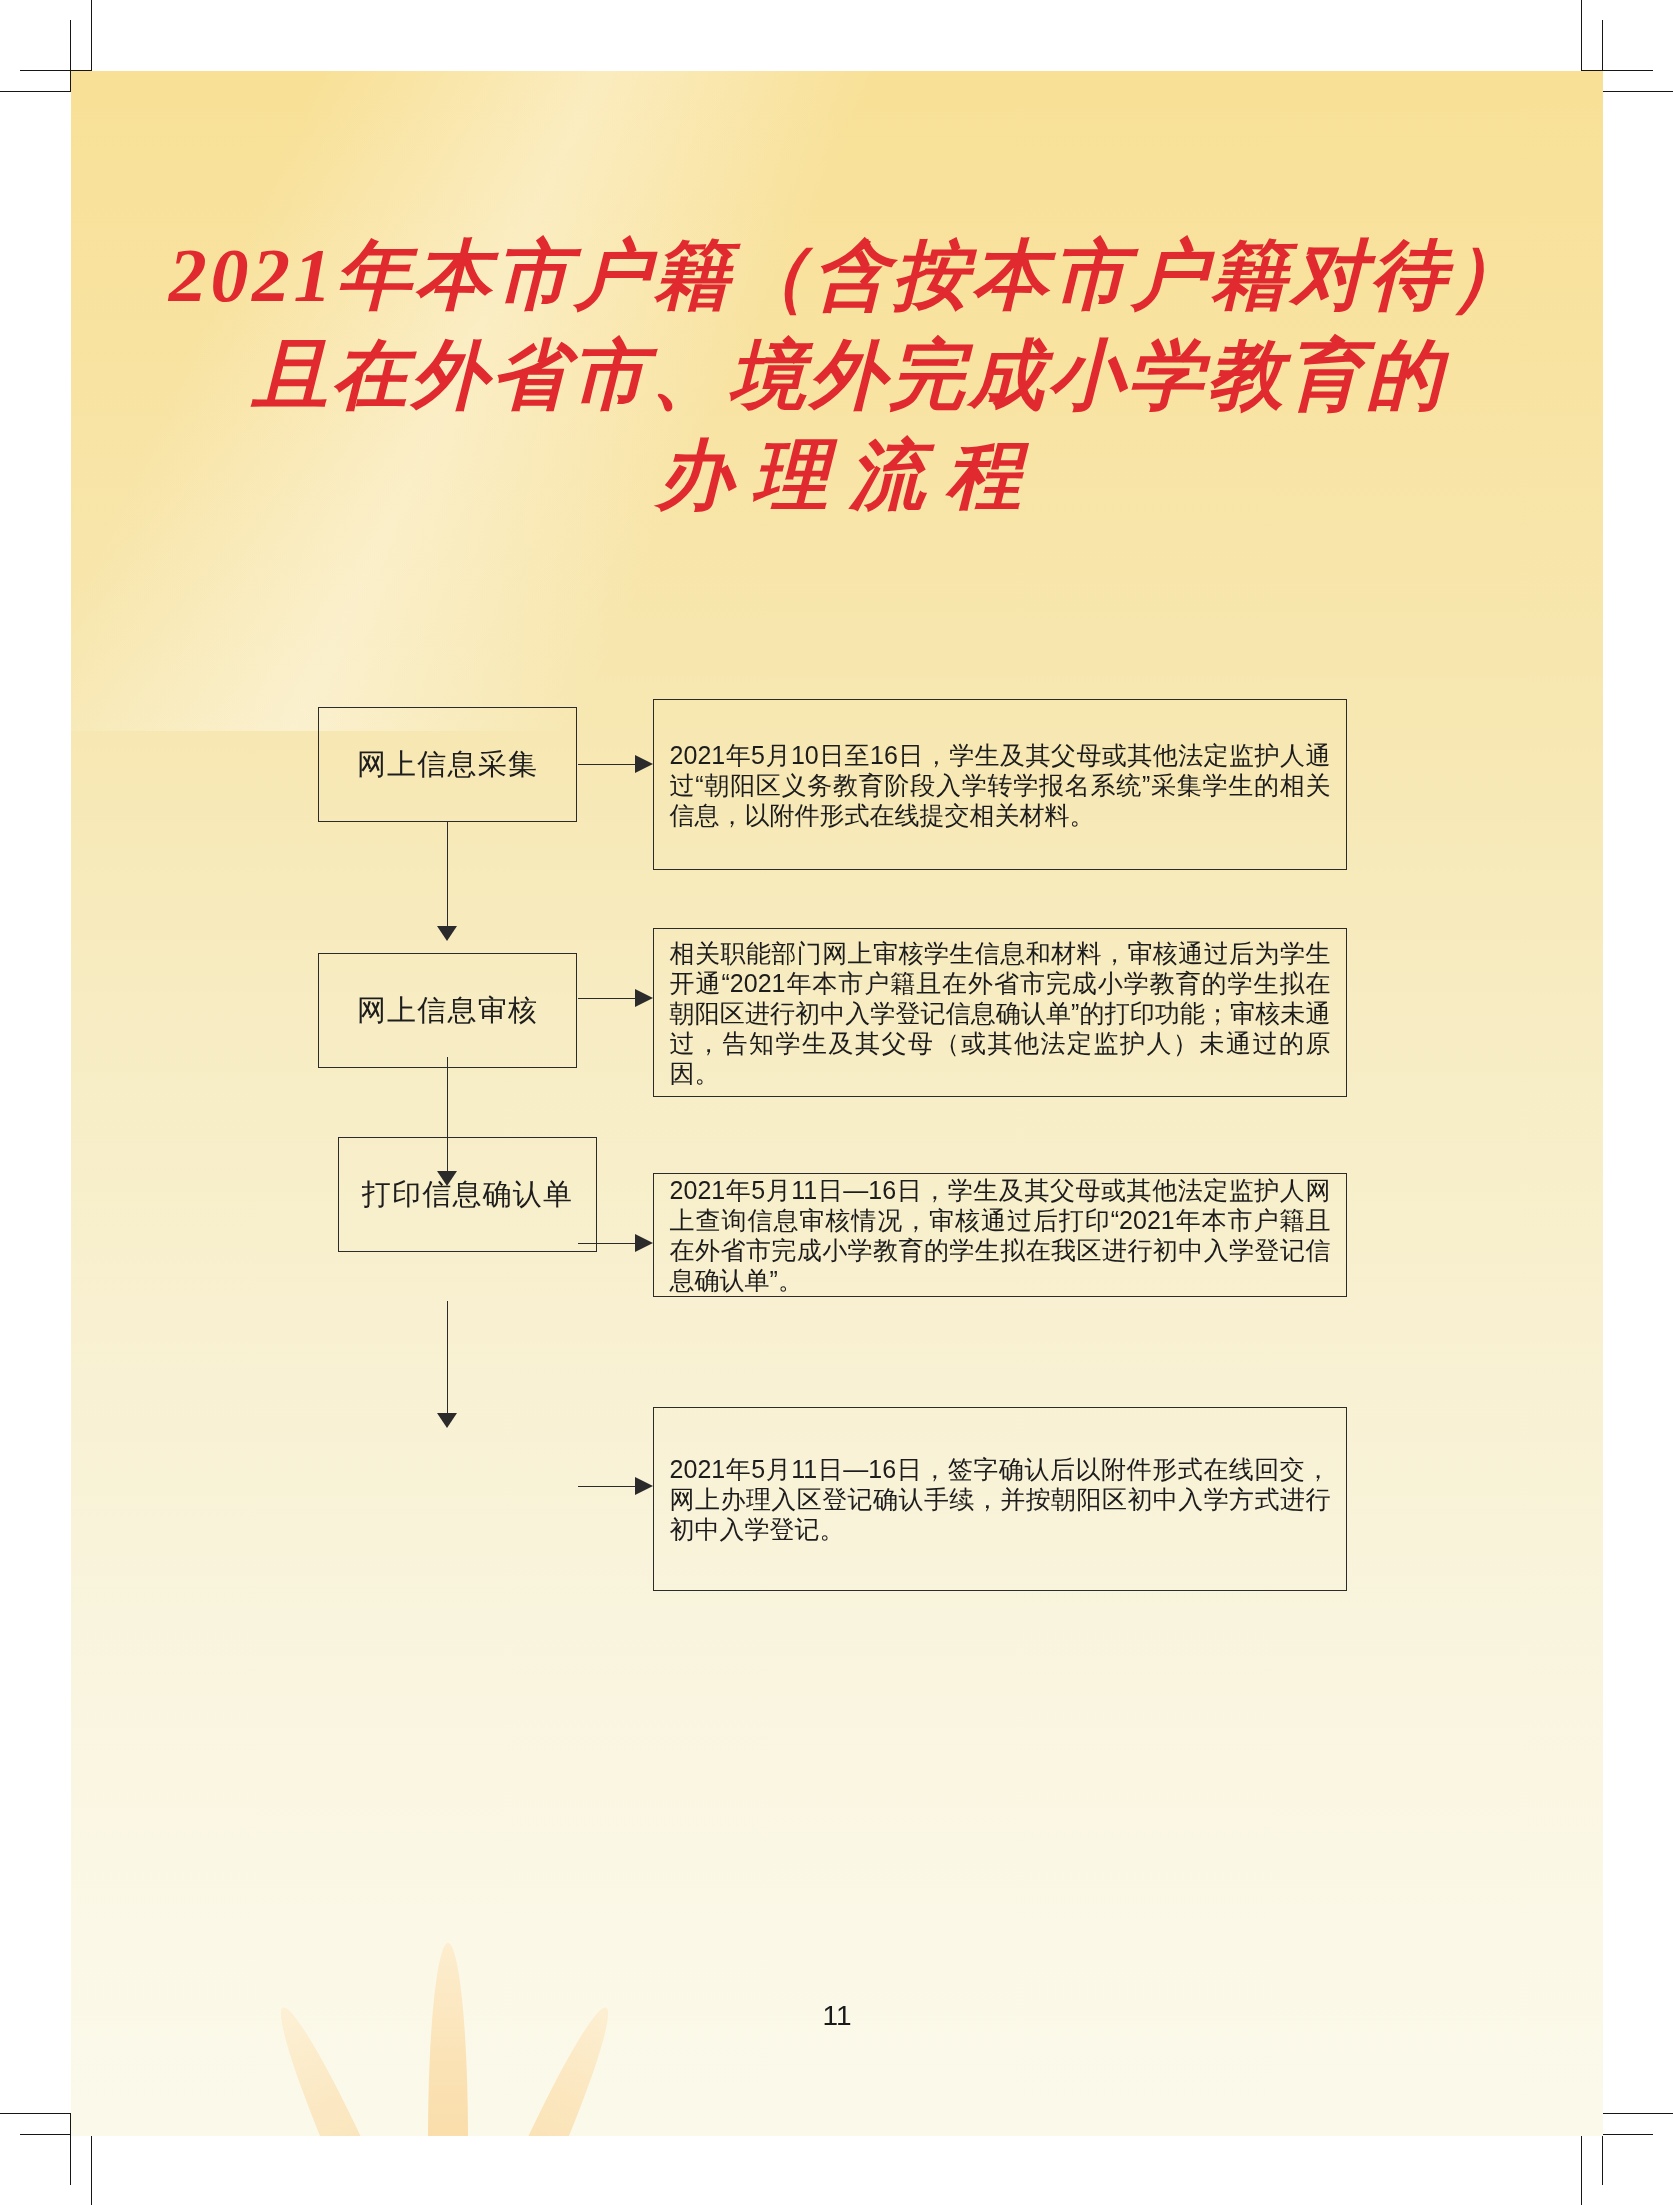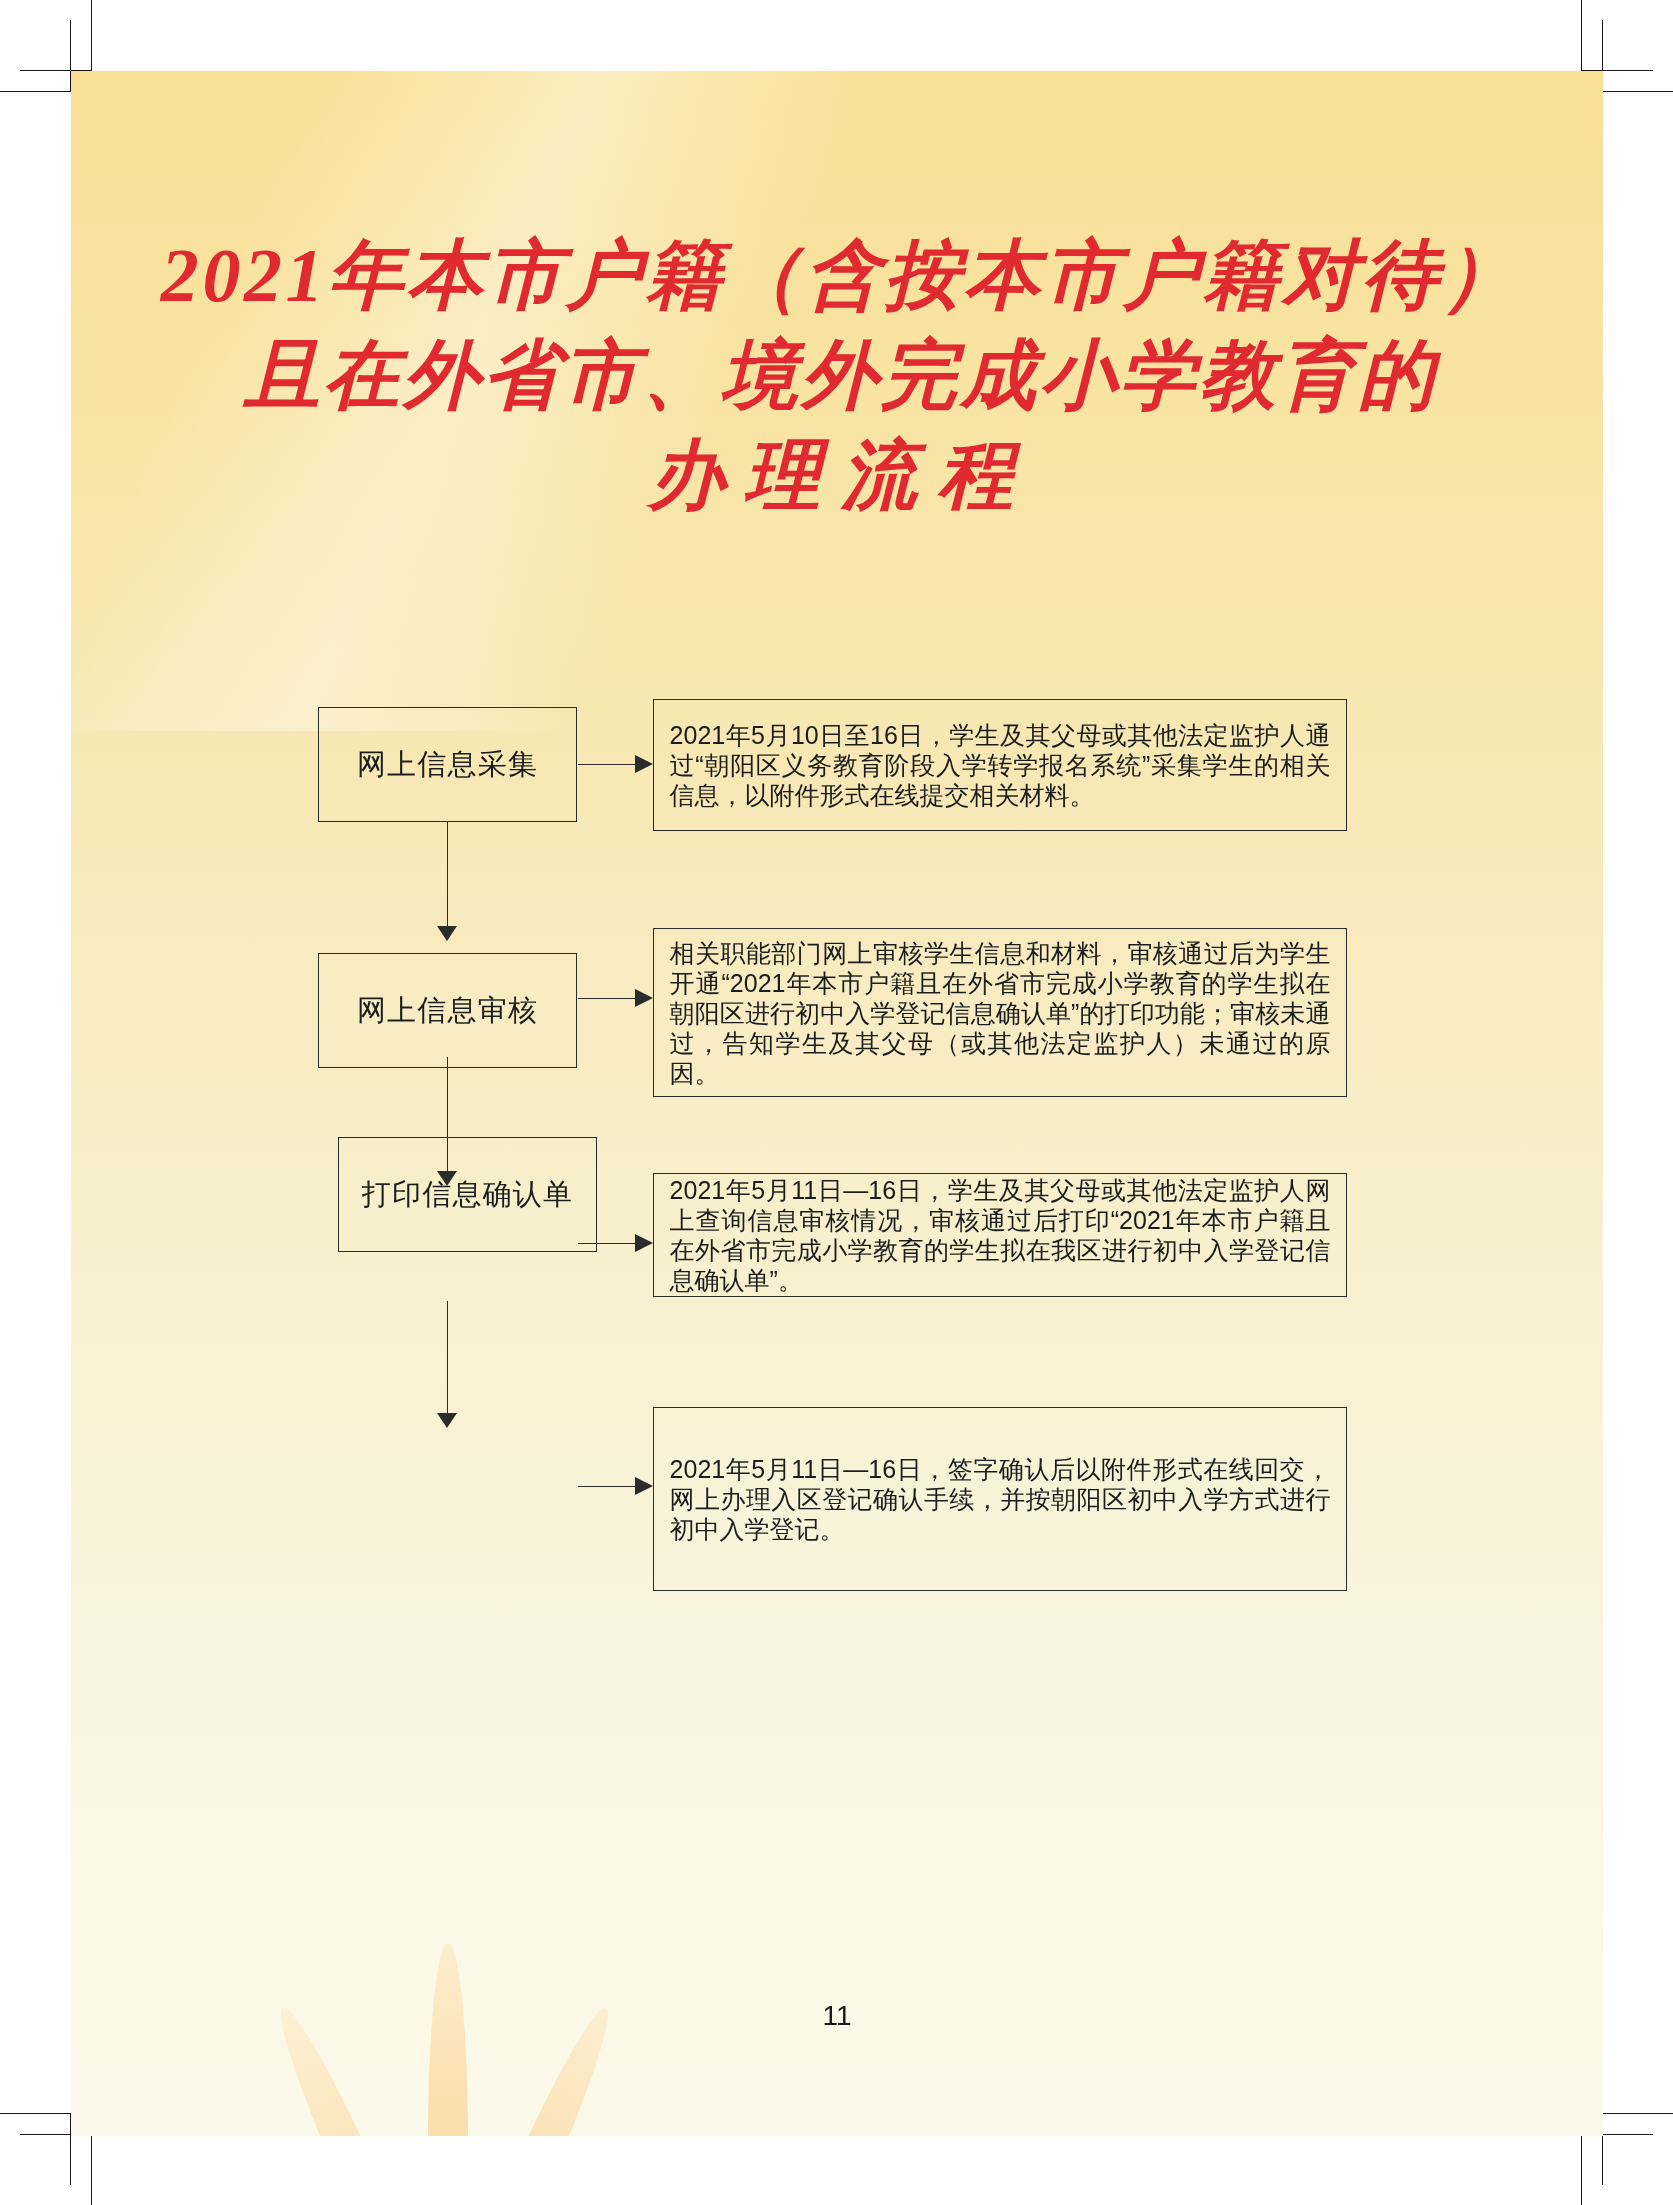--- a/index.html
+++ b/index.html
@@ -36,21 +36,21 @@
       #f8f0d0 60%, #f9f4dd 75%, #fbf8e7 90%, #fbf9ea 100%);
   }
   .page::before { 
     content:""; position:absolute; left:-180px; top:-300px;
     width:1321px; height:960px; pointer-events:none;
     background:linear-gradient(115deg,
       rgba(255,251,238,0) 32%, rgba(255,251,240,0.45) 48%, rgba(255,251,238,0) 64%);
   }
 
   
-  .title-block { position:absolute; left:4px; width:1532px; top:154px; text-align:center; }
+  .title-block { position:absolute; left:12px; width:1532px; top:154px; text-align:center; }
   .title-line {
     height:100px; line-height:100px; text-align:center;
     font-family:"Liberation Serif", serif; font-weight:bold; font-style:italic;
     font-size:76px; color:#e02a2f; letter-spacing:3.6px; white-space:nowrap;
   }
   .title-line.last { letter-spacing:20.4px; }
 
   
   .step-box {
     position:absolute; left:247px; width:259px; height:115px;
@@ -60,21 +60,21 @@
   }
   .sb1 { top:636px; } .sb2 { top:870px;margin-top:12px; } .sb3 { top:1066px;margin-left:20px; } .sb4 { top:1358px; }
 
   .desc-box {
     position:absolute; left:582px; width:694px;
     border:1.2px solid #2b2b2b; box-sizing:border-box;
     display:flex; align-items:center;
     padding:0 15.6px; color:#1c1c1c;
   }
   .desc-box p { margin:0; font-size:25px; line-height:1.2; text-align:justify; }
-  .db1 { top:628px; height:132px; }
+  .db1 { top:628px; height:171px; }
   .db2 { top:857px; height:169px; }
   .db3 { top:1102px; height:124px; }
   .db4 { top:1336px; height:184px; }
 
   .vline { position:absolute; left:376px; width:1.2px; background:#2b2b2b; }
   .vl1 { top:751px; height:104px; } .vl2 { top:986px; height:115px; } .vl3 { top:1230px; height:113px; }
   .arrow-down {
     position:absolute; left:366px; width:0; height:0;
     border-left:10.2px solid transparent; border-right:10.2px solid transparent;
     border-top:15.6px solid #2b2b2b;

